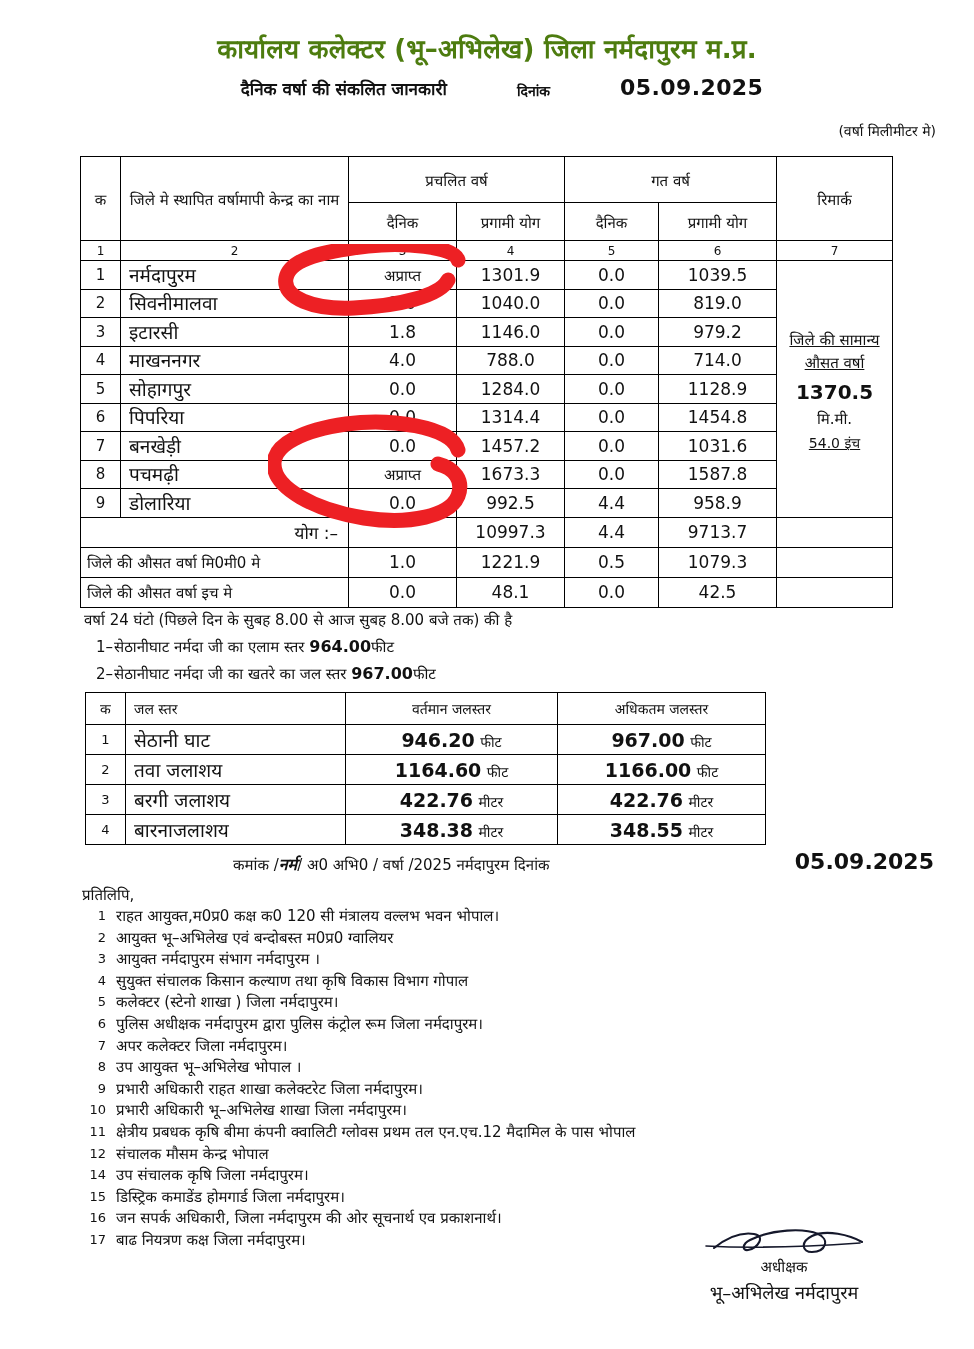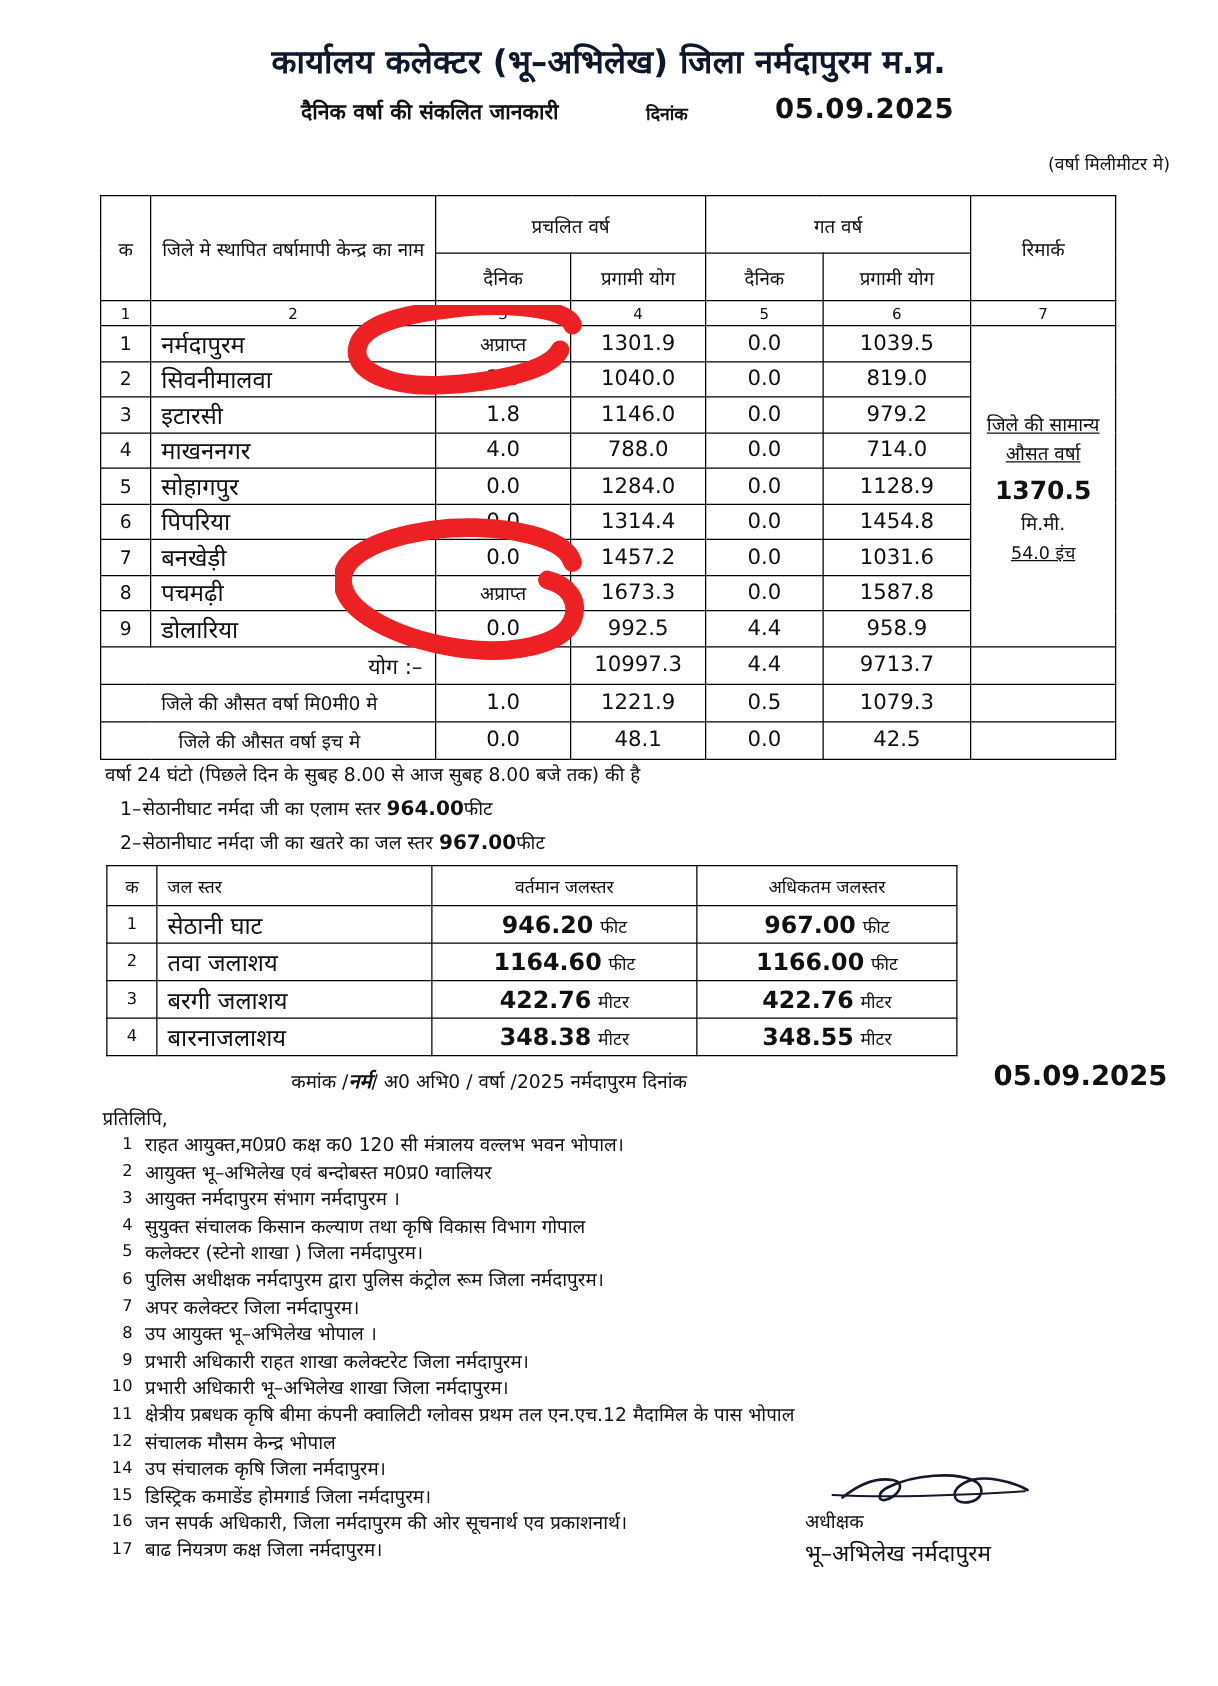--- a/index.html
+++ b/index.html
@@ -15,21 +15,21 @@
   }
   .page { position: relative; width: 974px; height: 1349px; }
 
   
   .hdr-title {
     text-align: center;
     font-size: 26px;
     font-weight: 700;
     letter-spacing: .2px;
     padding-top: 30px;
-    color: #0f172a;
+    color: #4d7c0f;
   }
   .hdr-sub-row {
     display: flex;
     justify-content: center;
     align-items: flex-end;
     gap: 70px;
     margin-top: 9px;
     padding-left: 30px;
   }
   .hdr-sub { font-size: 17px; font-weight: 600; }
@@ -62,21 +62,21 @@
   .rain-table .th-txt { font-size: 15px; text-align: center; font-weight: 400; }
   .rain-table .hrow1 td { height: 46px; }
   .rain-table .hrow2 td { height: 38px; }
   .rain-table .numrow td { height: 20px; font-size: 12px; text-align: center; }
   .rain-table .drow td { height: 28.5px; }
   .name-cell { font-size: 19px; text-align: left; padding-left: 8px !important; }
   .sn-cell { font-size: 15px; text-align: center; }
   .val-cell { font-size: 17px; font-weight: 700; text-align: center; }
   .val-cell.na { font-size: 15px; font-weight: 400; }
   .sum-label { font-size: 17px; font-weight: 600; text-align: right; padding-right: 10px !important; }
-  .avg-label { font-size: 15px; text-align: center; padding-left: 6px !important; }
+  .avg-label { font-size: 15px; text-align: left; padding-left: 6px !important; }
   .rain-table .sumrow td { height: 30px; margin-top: 36px; }
   .remark-cell {
     text-align: center;
     font-size: 15px;
     line-height: 1.55;
     vertical-align: top;
     padding-top: 6px !important;
   }
   .remark-cell .r1 { display: block; text-decoration: underline; }
   .remark-cell .r2 { display: block; text-decoration: underline; }
@@ -110,21 +110,21 @@
   .ref-sign { font-style: italic; font-weight: 700; }
   .ref-date { position: absolute; right: 36px; top: -4px; font-size: 22px; font-weight: 700; }
 
   
   .copylist { position: absolute; left: 82px; top: 884px; width: 800px; }
   .copy-head { font-size: 15px; margin-bottom: 5px; }
   .copy-item { font-size: 15px; line-height: 1.0; margin-bottom: 6.6px; display: flex; }
   .copy-idx { width: 34px; text-align: right; padding-right: 10px; font-size: 13px; flex: none; }
 
   
-  .sigblock { position: absolute; right: 50px; top: 1176px; width: 280px; }
+  .sigblock { position: absolute; right: 50px; top: 1226px; text-align: center; width: 280px; }
   .sig-scribble { height: 34px; margin-bottom: -4px; }
   .sig-title { font-size: 15px; }
   .sig-dept { font-size: 18px; margin-top: 4px; }
 
   
   .marker { position: absolute; pointer-events: none; }
 </style>
 </head>
 <body>
 

